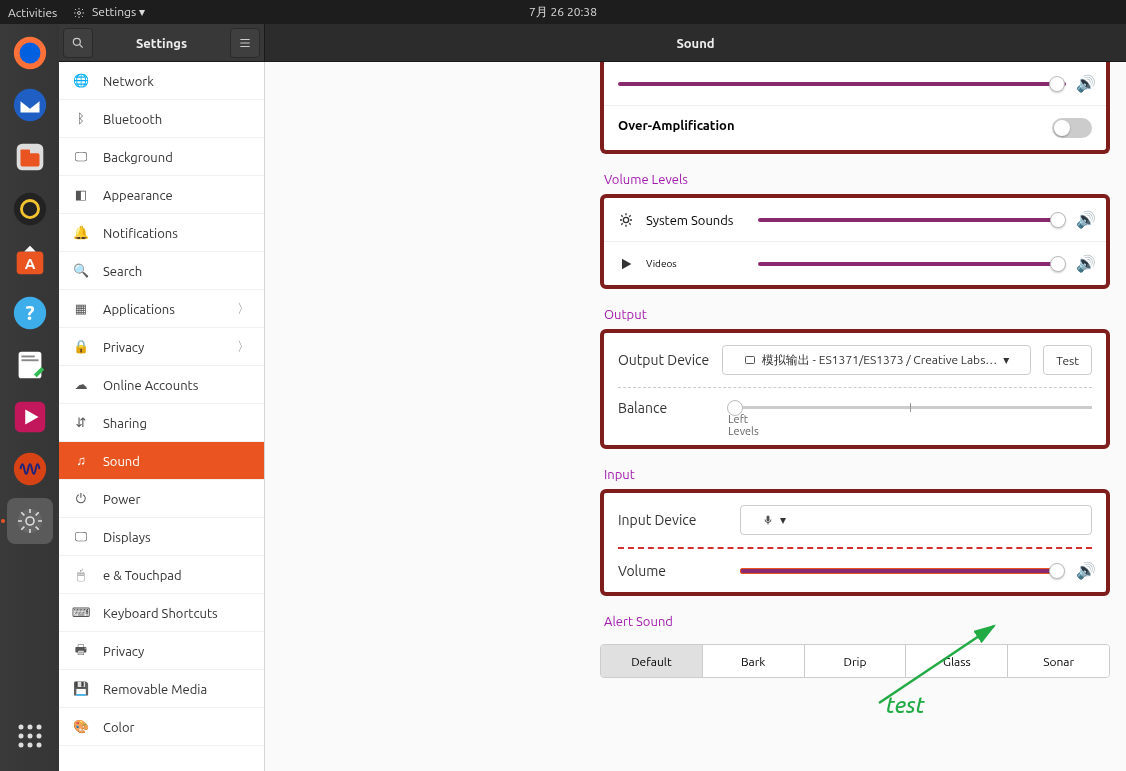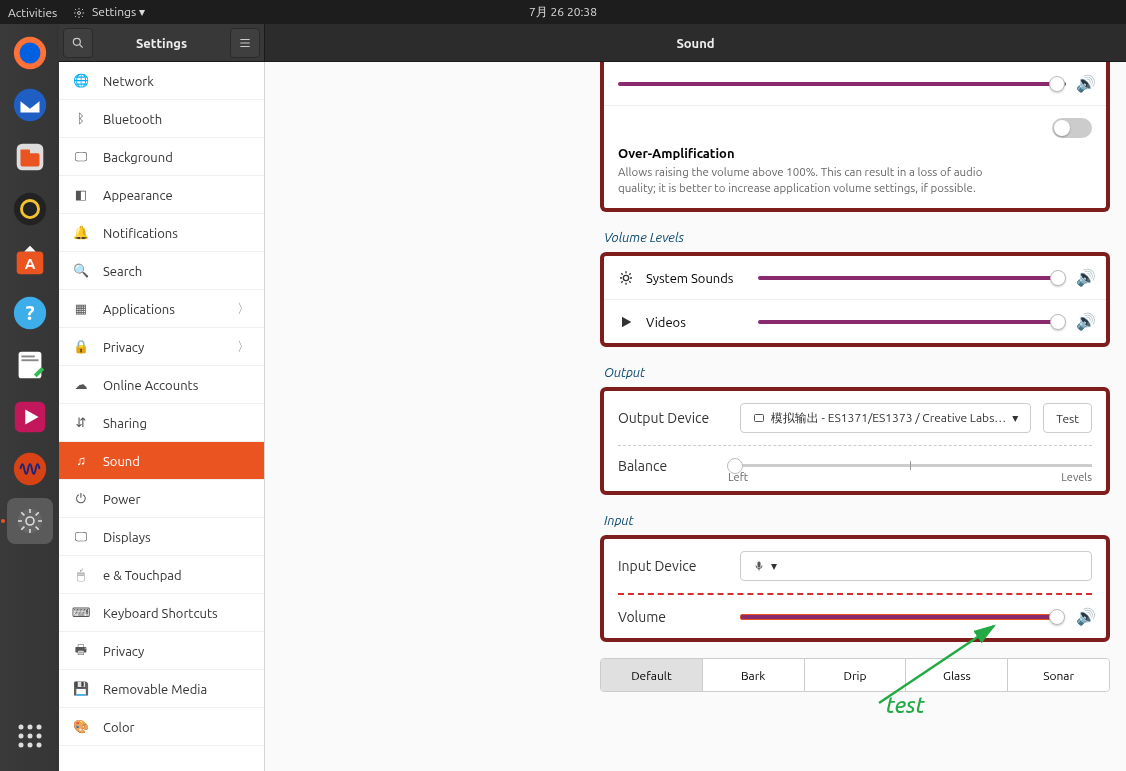--- a/index.html
+++ b/index.html
@@ -34,45 +34,45 @@
 .side-item.selected { background: #e95420; color: #fff; }
 .side-item .icon { width: 16px; height: 16px; display:flex; align-items:center; justify-content:center; color:#555;}
 .side-item.selected .icon { color:#fff; }
 .side-item .chev { margin-left: auto; color:#888; }
 
 
 .content { flex: 1; background: #fafafa; overflow-y: auto; padding: 0 0 20px 0; }
 .content-inner { max-width: 520px; margin-left: 340px; padding-top: 0; }
 @media (min-width:0){ .content-inner{ margin-left: auto; margin-right:16px; width:510px;} }
 
-.section-title { font-size: 13px; color: #0c4a6e; margin: 18px 0 8px 4px; font-style: italic; }
+.section-title { font-size: 13px; color: #a21caf; margin: 18px 0 8px 4px; }
 .card { background: #fff; border: 4px solid #7f1d1d; border-radius: 6px; }
 .card-row { padding: 12px 14px; display: flex; align-items: center; gap: 12px; }
 .card-sep { border-top: 1px dashed #ccc; margin:0 14px; }
 .card-sep.red { border-top: 2px dashed #d32f2f; }
 
 .slider-wrap { flex:1; display:flex; align-items:center; gap:10px; }
 .slider { flex:1; height: 4px; background: #8a2a6e; border-radius: 2px; position: relative; }
 .slider .thumb { position: absolute; top: 50%; transform: translate(-50%, -50%); width: 16px; height: 16px; background: #fff; border: 1px solid #bbb; border-radius: 50%; box-shadow: 0 1px 2px rgba(0,0,0,.2); }
 .slider.outline { border:1px solid #e95420; height:6px; background:#8a2a6e;}
 .speaker-icon { width:16px; color:#333; }
 
 .label-sm { font-size: 14px; color: #333; width: 110px; }
-.row-title { font-weight:bold; font-size:13px;margin-top:28px; }
+.row-title { font-weight:bold; font-size:13px; }
 .row-desc { font-size:11.5px; color:#666; margin-top:4px; max-width:380px; line-height:1.4;}
 
 .toggle { width:40px; height:20px; background:#ccc; border-radius:10px; position:relative; }
 .toggle::after { content:""; position:absolute; left:2px; top:2px; width:16px; height:16px; background:#fff; border-radius:50%; box-shadow:0 1px 2px rgba(0,0,0,.3);}
 
-.dropdown { flex:1; height:30px; border:1px solid #ccc; border-radius:4px; background:#fff; display:flex; align-items:center; padding:0 12px; font-size:12px; color:#333; gap:6px;}
+.dropdown { flex:1; height:30px; border:1px solid #ccc; border-radius:4px; background:#fff; display:flex; align-items:center; padding:0 21px; font-size:12px; color:#333; gap:6px;}
 .dropdown .dd-text { flex:1; white-space:nowrap; overflow:hidden; text-overflow:ellipsis;}
 .btn { height:30px; padding:0 12px; border:1px solid #ccc; border-radius:4px; background:#fff; font-size:12px; color:#333; display:flex; align-items:center;}
 
 .balance-row { padding:12px 14px 8px; }
-.balance-labels { display:flex; justify-content:space-between; font-size:11px; color:#666; margin-top:4px; padding:0 0;}
+.balance-labels { display:flex; justify-content:space-between; font-size:11px; color:#666; margin-top:4px; padding:0 0;flex-direction:column;}
 .balance-track { height:3px; background:#ccc; position:relative; margin:6px 0 0;}
 .balance-track .tick { position:absolute; left:50%; top:-3px; width:1px; height:9px; background:#999;}
 .balance-track .bthumb { position:absolute; left:2%; top:50%; transform:translate(-50%,-50%); width:16px; height:16px; background:#fff; border:1px solid #bbb; border-radius:50%;}
 
 .alert-buttons { display:flex; border:1px solid #ccc; border-radius:4px; overflow:hidden;margin-top:16px;}
 .alert-btn { flex:1; height:32px; display:flex; align-items:center; justify-content:center; font-size:12px; border-right:1px solid #ccc; background:#fff;}
 .alert-btn:last-child{border-right:none;}
 .alert-btn.active { background:#e0e0e0; }
 
 .arrow-annot { position:absolute; pointer-events:none;}
@@ -291,21 +291,20 @@
               <div class="slider">
                   <div class="thumb" style="left:98%"></div>
                 </div>
               <span class="speaker-icon">🔊</span>
             </div>
           </div>
           <div style="border-top:1px solid #eee"></div>
           <div class="card-row" style="align-items:flex-start">
             <div style="flex:1">
               <div class="row-title">Over-Amplification</div>
-              <div class="row-desc">Allows raising the volume above 100%. This can result in a loss of audio quality; it is better to increase application volume settings, if possible.</div>
             </div>
             <div class="toggle"></div>
           </div>
         </div>
 
         <div class="section-title">Volume Levels</div>
         <div class="card">
           <div class="card-row">
             <svg class="app-icon" viewBox="0 0 24 24">
                 <circle cx="12" cy="12" r="4" fill="none" stroke="#333" stroke-width="2"></circle>
@@ -315,21 +314,21 @@
             <div class="slider">
                 <div class="thumb" style="left:98%"></div>
               </div>
             <span class="speaker-icon">🔊</span>
           </div>
           <div style="border-top:1px solid #eee"></div>
           <div class="card-row">
             <svg class="app-icon" viewBox="0 0 24 24">
                 <path d="M6 4v16l14-8z" fill="#333"></path>
               </svg>
-            <span style="font-size:13px; width:100px">Videos</span>
+            <span style="font-size:10px; width:100px">Videos</span>
             <div class="slider">
                 <div class="thumb" style="left:98%"></div>
               </div>
             <span class="speaker-icon">🔊</span>
           </div>
         </div>
 
         <div class="section-title">Output</div>
         <div class="card">
           <div class="card-row">
@@ -376,20 +375,21 @@
           <div class="card-sep red"></div>
           <div class="card-row">
             <span class="label-sm">Volume</span>
             <div class="slider outline">
                 <div class="thumb" style="left:98%"></div>
               </div>
             <span class="speaker-icon">🔊</span>
           </div>
         </div>
 
+        <div class="section-title">Alert Sound</div>
         <div class="alert-buttons">
           <div class="alert-btn active">Default</div>
           <div class="alert-btn">Bark</div>
           <div class="alert-btn">Drip</div>
           <div class="alert-btn">Glass</div>
           <div class="alert-btn">Sonar</div>
         </div>
 
       </div>
     </div>

